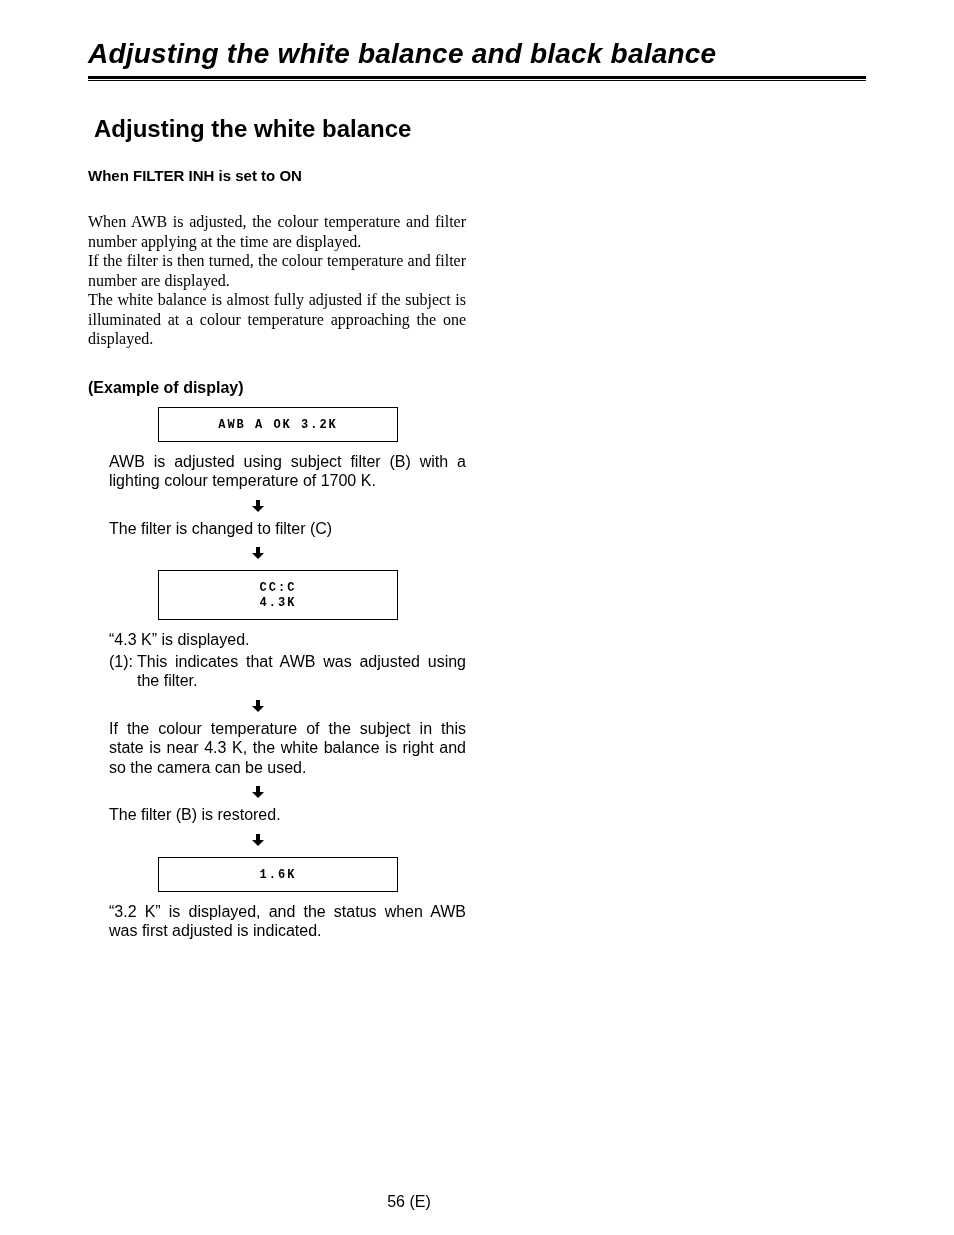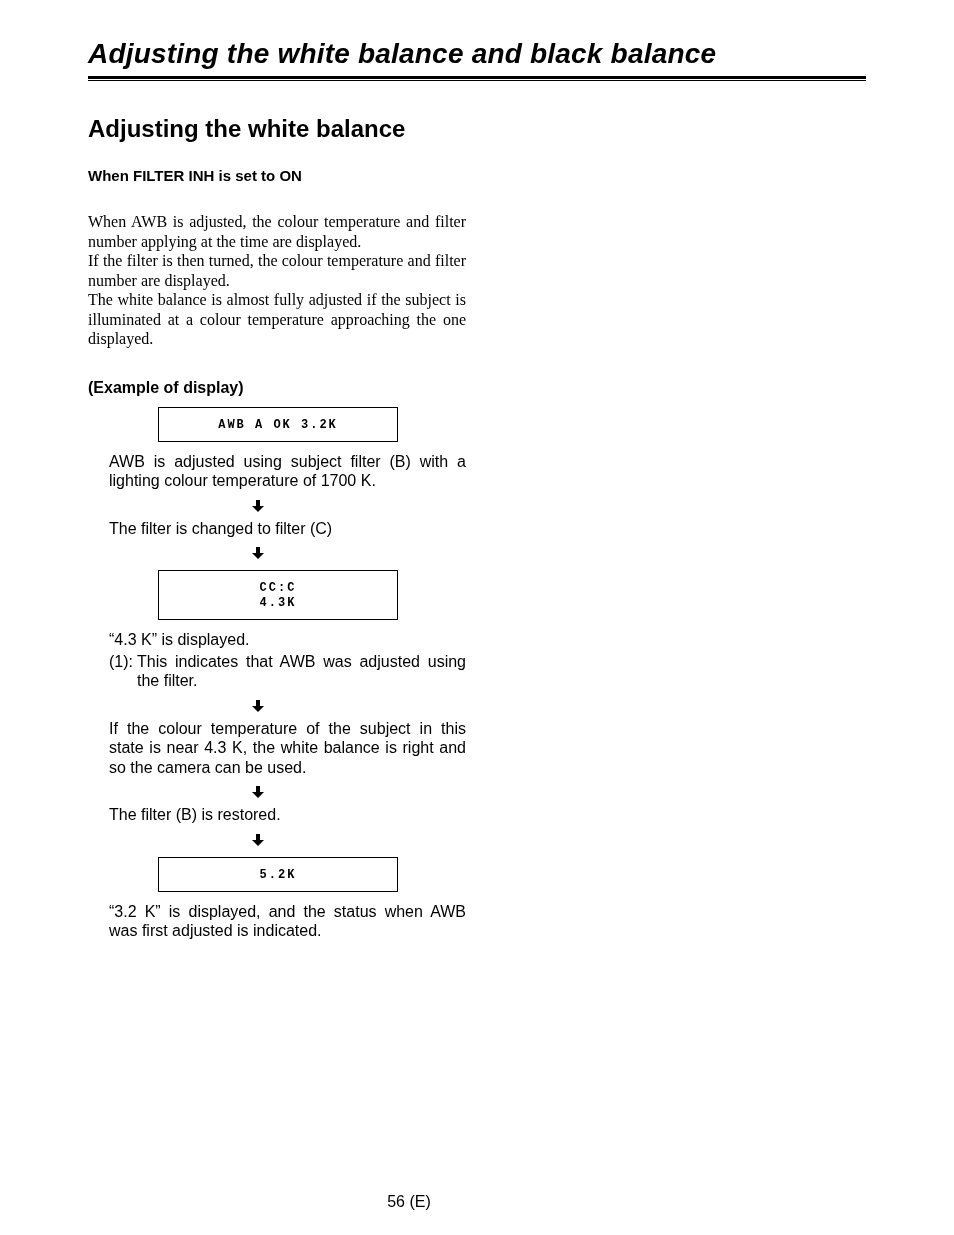--- a/index.html
+++ b/index.html
@@ -32,21 +32,21 @@
     margin: 6px 0 0 0;
   }
   .rule-thin {
     border: none;
     border-top: 1px solid #000;
     margin: 1px 0 0 0;
   }
   .section-title {
     font-weight: bold;
     font-size: 24px;
-    margin: 34px 0 24px 0;
+    margin: 34px 0 24px 6px;
   }
   .two-col {
     column-count: 2;
     column-gap: 40px;
   }
   .col-block {
     break-inside: avoid;
     width: 378px;
   }
   .subhead {
@@ -191,21 +191,21 @@
       </div>
 
       <div class="caption-flush">The filter (B) is restored.</div>
 
       <div class="arrow">
         <svg width="12" height="12" viewBox="0 0 12 12">
             <path d="M4 0 H8 V6 H12 L6 12 L0 6 H4 Z" fill="#000"></path>
           </svg>
       </div>
 
-      <div class="display-box">5.2K</div>
+      <div class="display-box">1.6K</div>
 
       <div class="caption-flush">“3.2 K” is displayed, and the status when AWB was first adjusted is indicated.</div>
 
     </div>
   </div>
 
   <div class="page-num">56 (E)</div>
 </div>
 
 </body></html>

